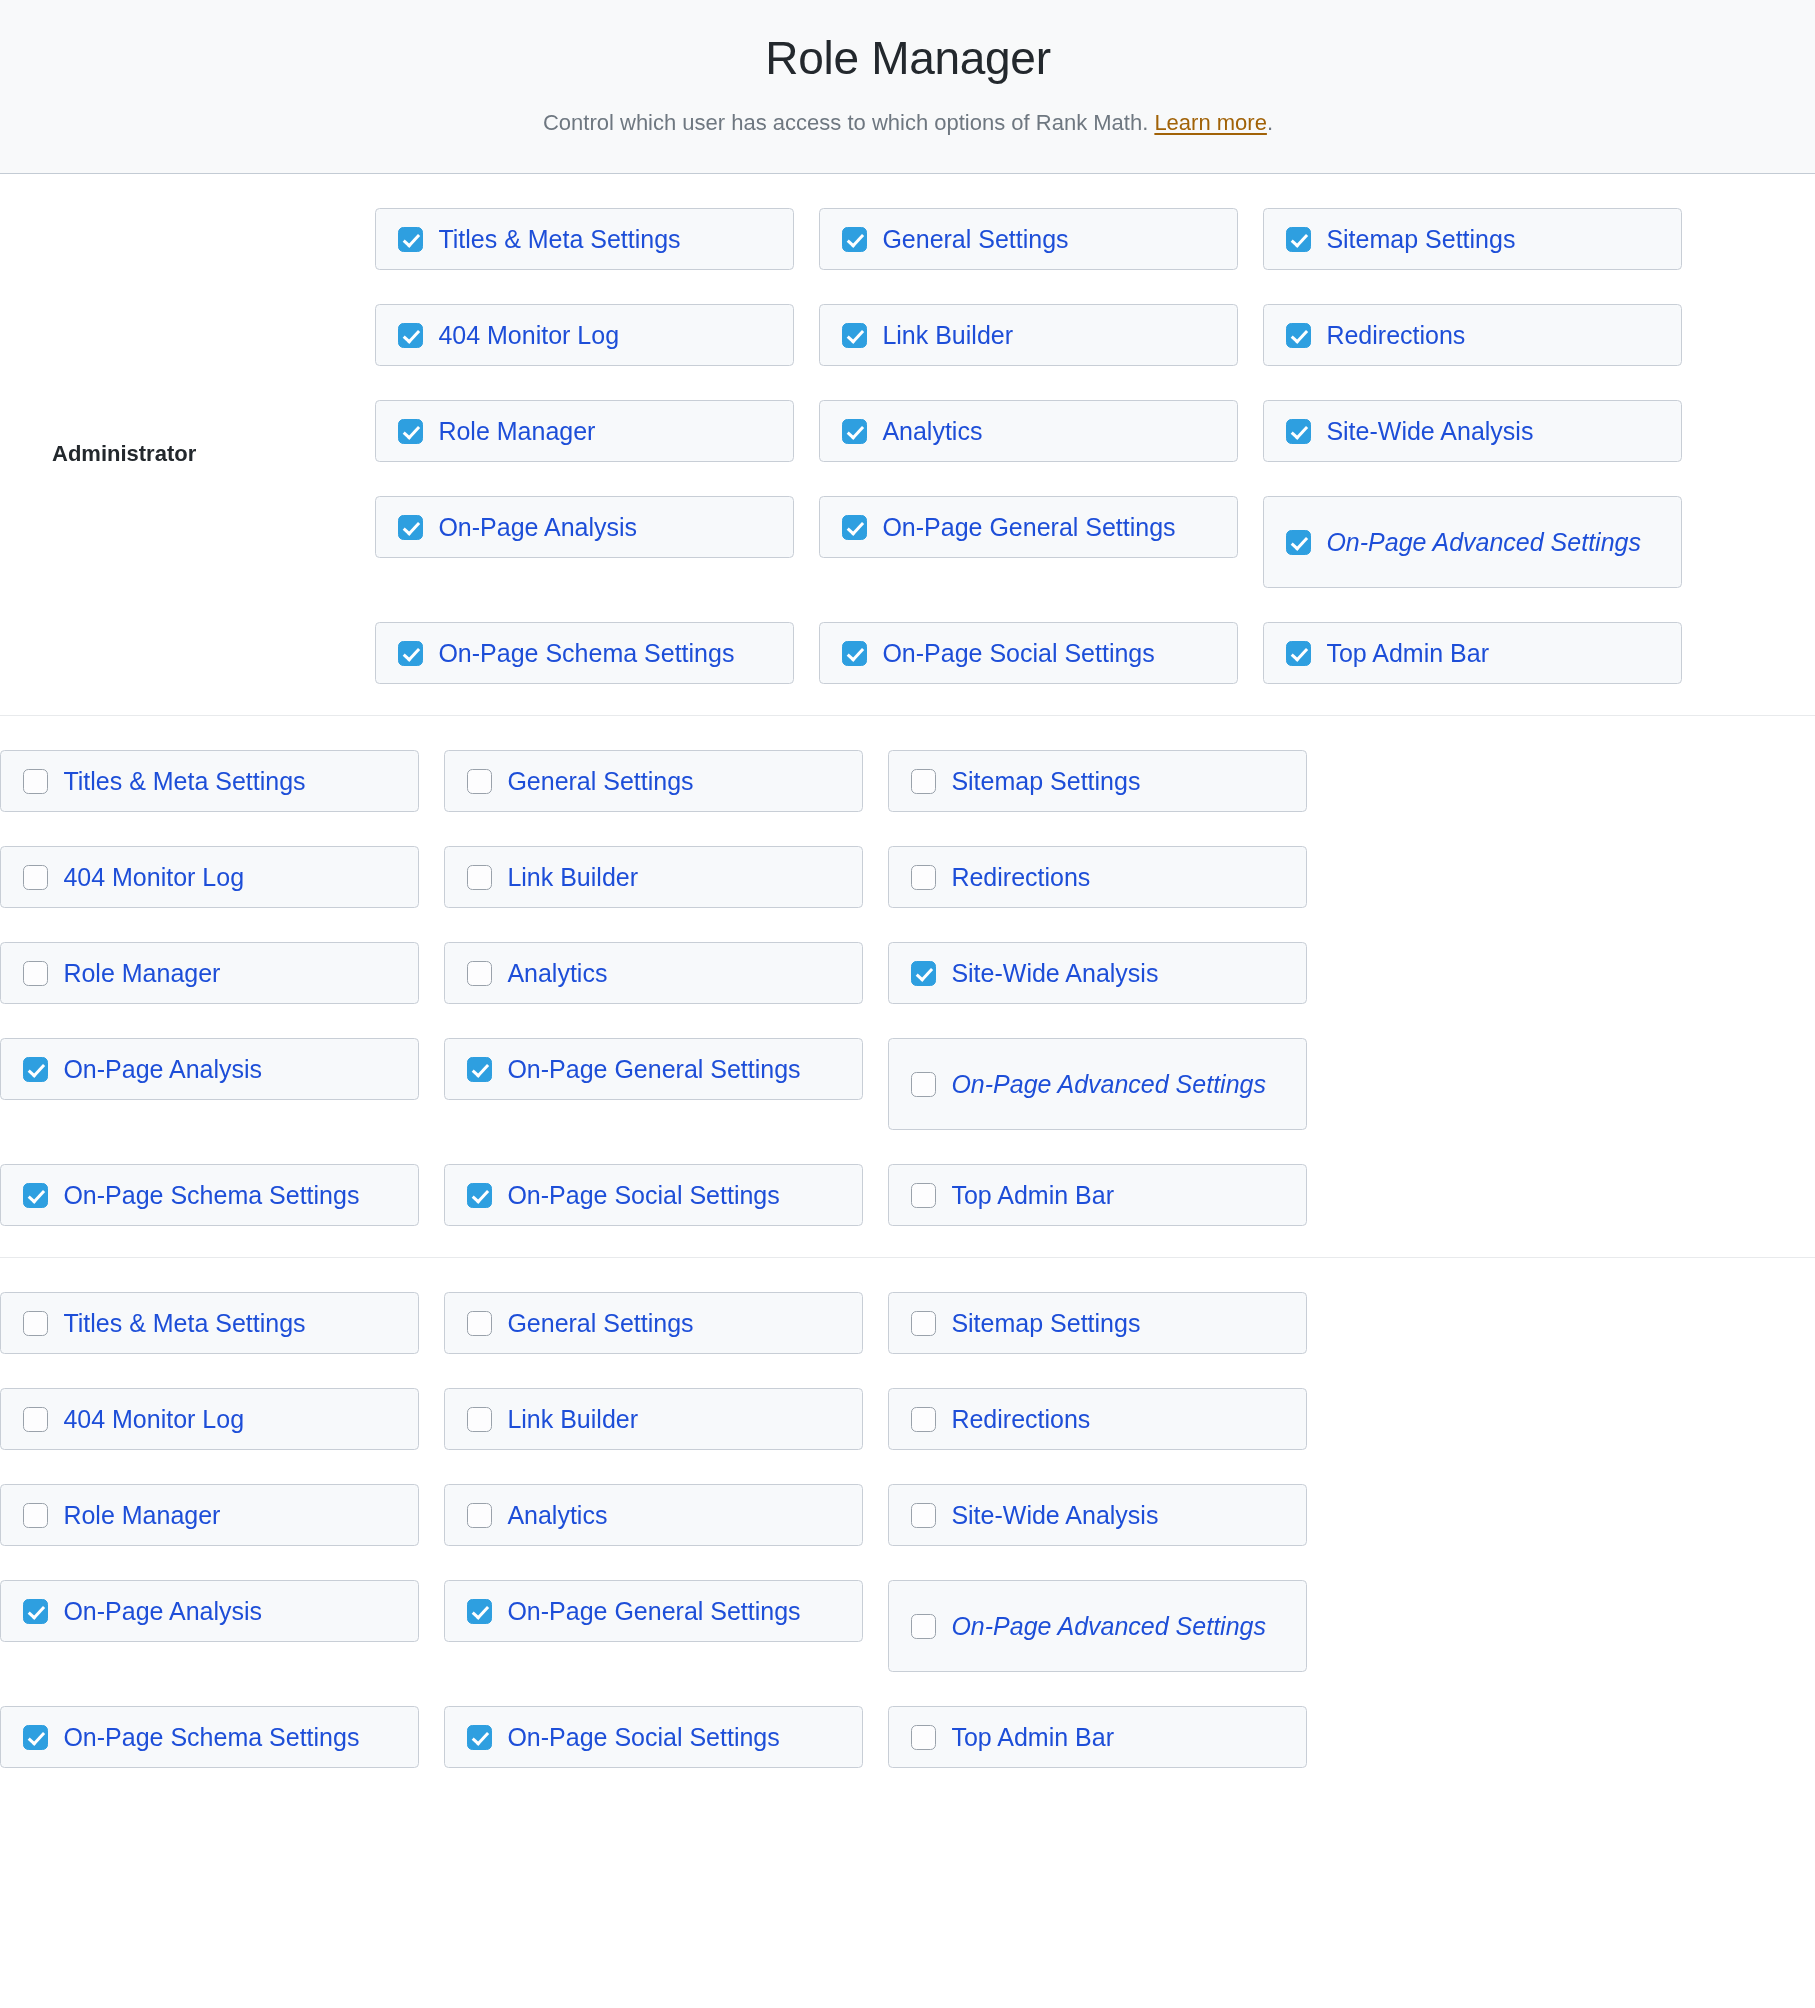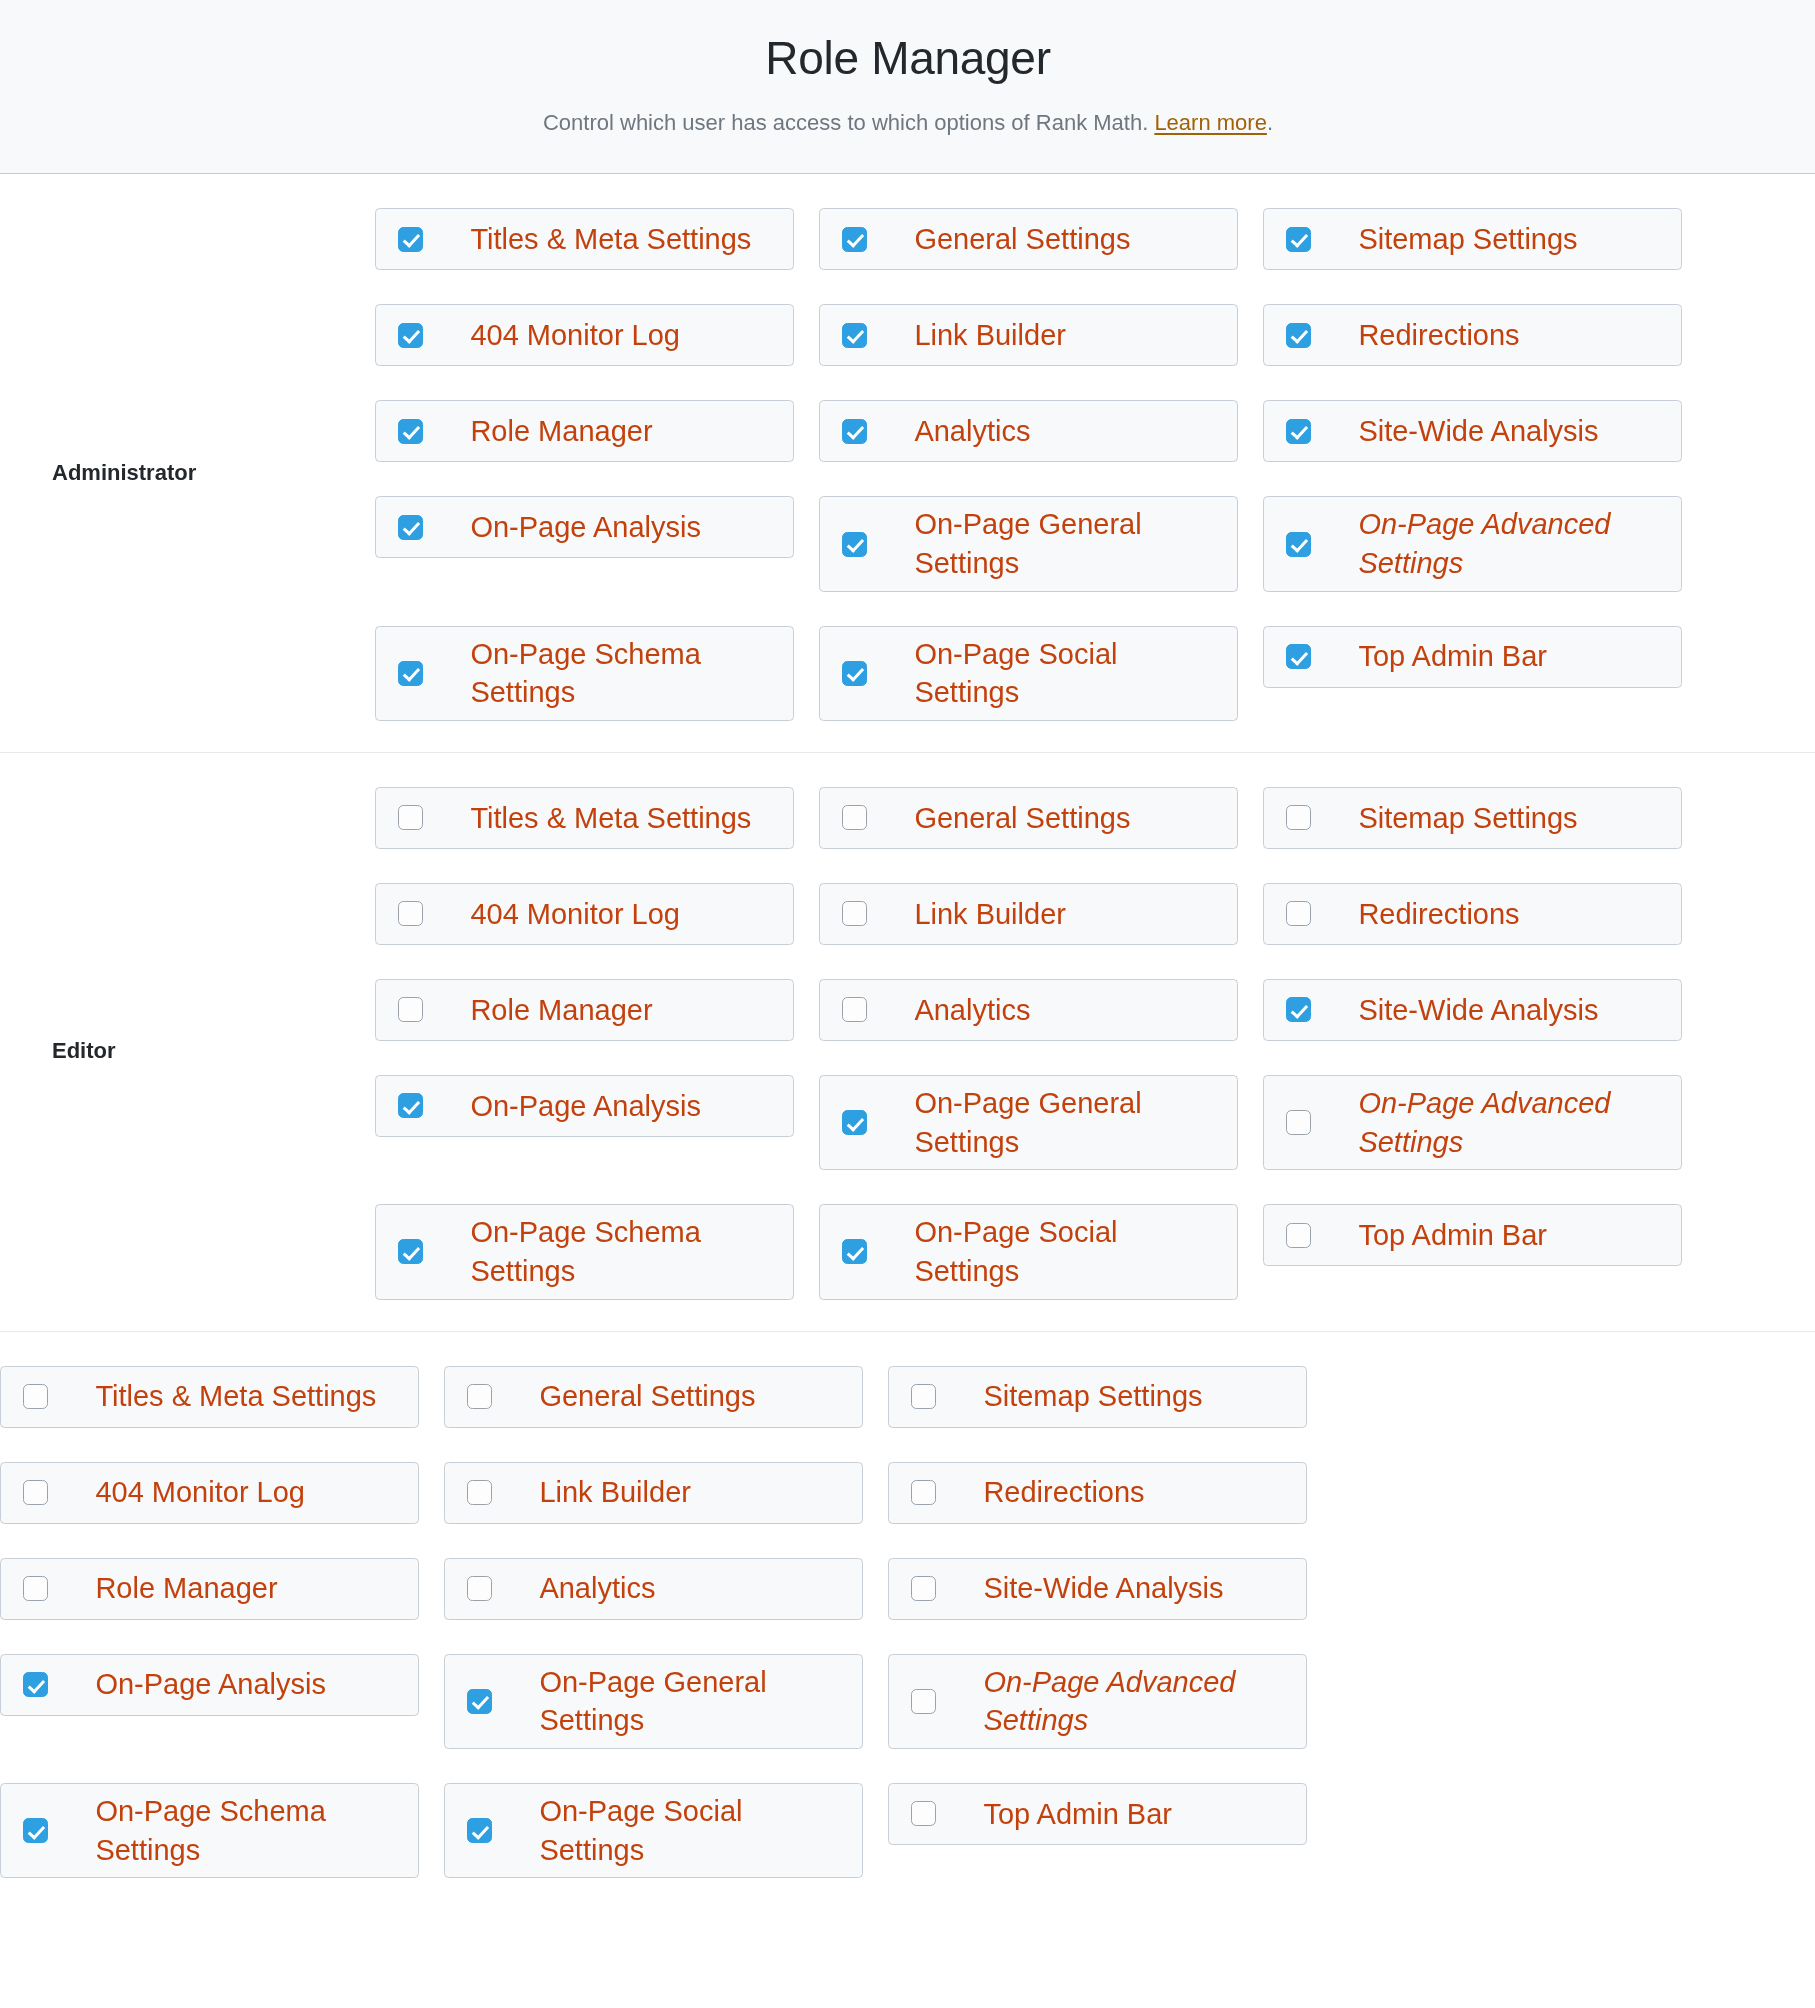--- a/index.html
+++ b/index.html
@@ -110,25 +110,24 @@
     left: 8.1px;
     top: 3.6px;
     width: 6.3px;
     height: 12.7px;
     border: solid #ffffff;
     border-width: 0 3.1px 3.1px 0;
     transform: rotate(43deg);
   }
 
   .cap-label {
-    font-size: 29px;
-    color: #c2410c;
+    font-size: 25px;
+    color: #1d4ed8;
     line-height: 1.33;
     font-weight: 400;
-    margin-left: 32px;
   }
 </style>
 </head>
 <body>
 
 <div class="page-header">
   <h1 class="page-title">Role Manager</h1>
   <p class="page-subtitle"><span>Control which user has access to which options of Rank Math. </span><a href="#">Learn more</a><span>.</span></p>
 </div>
 
@@ -224,23 +223,20 @@
         </div>
         <div class="cap-cell">
           <label class="cap-box">
             <span class="cbox on"></span>
             <span class="cap-label">Top Admin Bar</span>
           </label>
         </div>
       </div>
     </div>
     <div class="role-section">
-      <div class="role-label-col">
-        <div class="role-label">Editor</div>
-      </div>
       <div class="caps-grid">
         <div class="cap-cell">
           <label class="cap-box">
             <span class="cbox off"></span>
             <span class="cap-label">Titles &amp; Meta Settings</span>
           </label>
         </div>
         <div class="cap-cell">
           <label class="cap-box">
             <span class="cbox off"></span>

